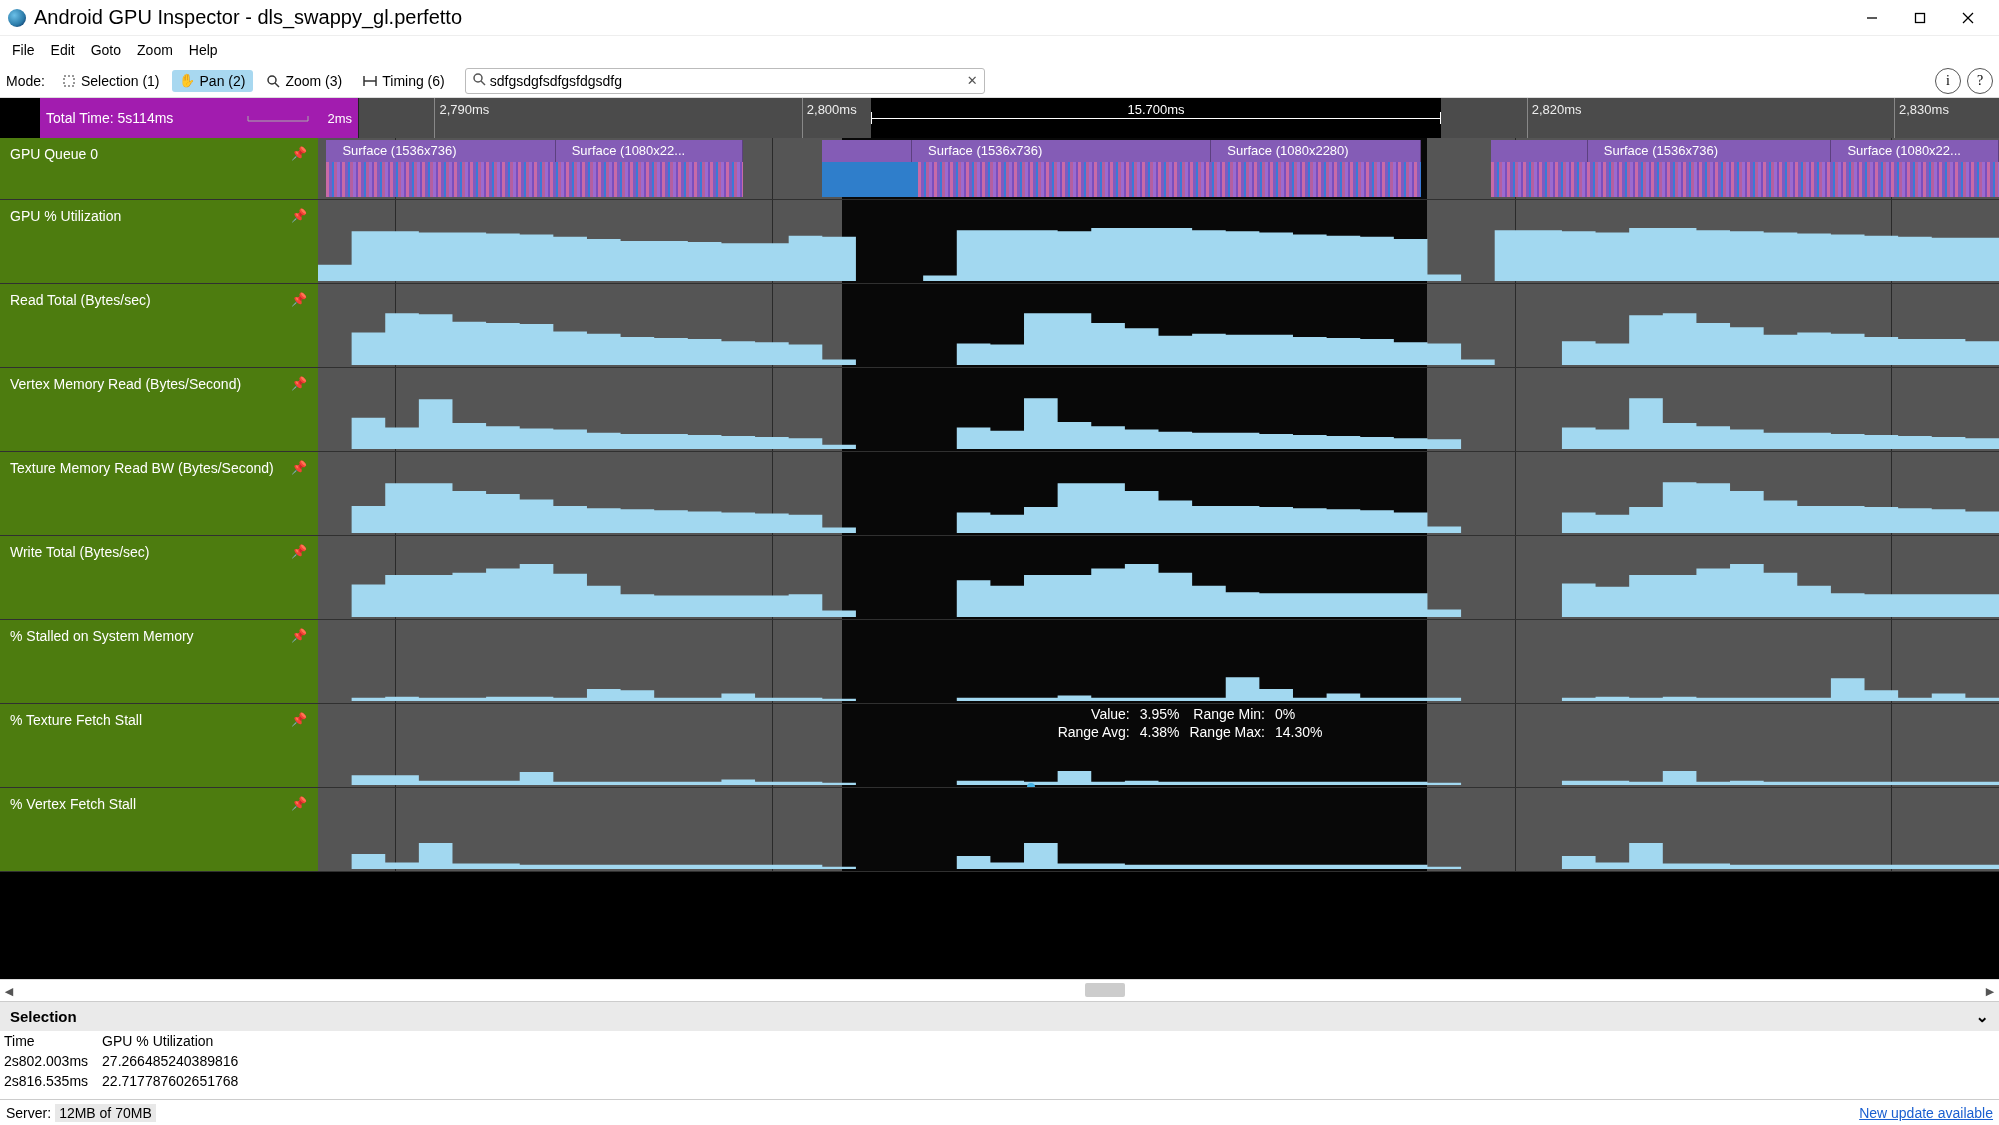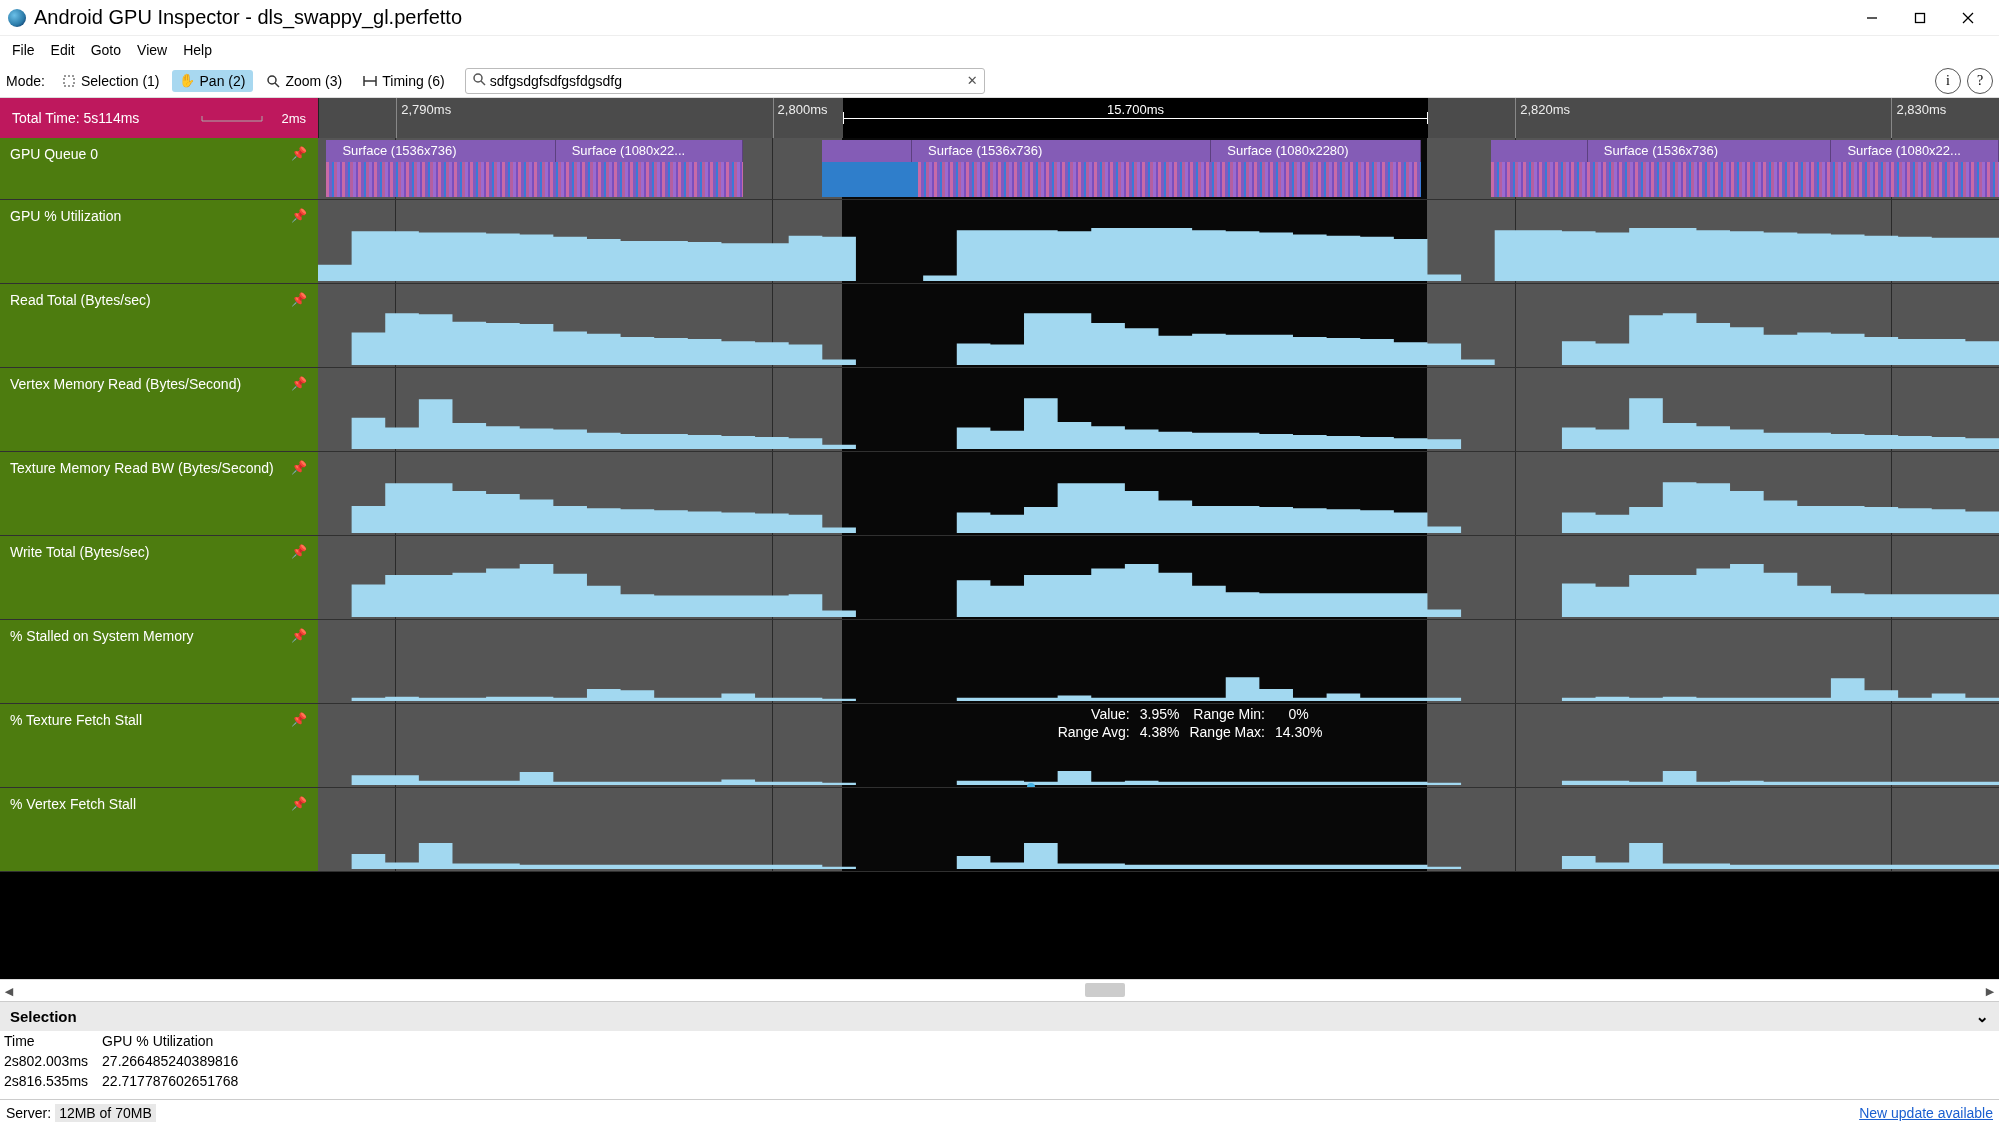--- a/index.html
+++ b/index.html
@@ -16,21 +16,21 @@
 .toolbar .modebtn { display:flex; align-items:center; gap:4px; padding:3px 8px; border-radius:3px; font-size:14px; }
 .toolbar .modebtn.active { background:#a8d8f0; }
 .toolbar .mbicon { width:16px; height:16px; display:inline-flex; align-items:center; justify-content:center; font-size:13px; }
 .toolbar .search { display:flex; align-items:center; border:1px solid #bbb; border-radius:3px; height:26px; width:520px; margin-left:8px; padding:0 6px; }
 .toolbar .search input { border:none; outline:none; flex:1; font-size:14px; background:transparent; }
 .toolbar .rightbtns { margin-left:auto; display:flex; gap:6px; }
 .toolbar .circlebtn { width:26px; height:26px; border:1.5px solid #555; border-radius:50%; display:flex; align-items:center; justify-content:center; font-size:14px; font-family: Georgia, serif; }
 
 .main { flex:1; display:flex; flex-direction:column; background:#000; min-height:0; }
 .ruler-row { display:flex; height:40px; color:#fff; }
-.ruler-label { width:318px; background:#be185d; display:flex; align-items:center; padding:4px 12px; font-size:14px; gap:12px; }
+.ruler-label { width:318px; background:#a21caf; display:flex; align-items:center; padding:4px 6px; font-size:14px; gap:12px;margin-left:40px; }
 .ruler-label .scale { margin-left:auto; font-size:13px; display:flex; align-items:baseline; gap:17px; }
 .ruler-body { flex:1; position:relative; background:#4b4b4b; border-left:1px solid #222; overflow:hidden; }
 .ruler-tick { position:absolute; top:0; bottom:0; border-left:1px solid #888; font-size:13px; padding:4px 4px 0 4px; color:#eee; }
 .ruler-sel { position:absolute; top:0; bottom:0; background:#000; }
 .ruler-sel .selline { position:absolute; top:20px; left:0; right:0; border-top:1px solid #fff; }
 .ruler-sel .selcap { position:absolute; top:14px; width:1px; height:12px; background:#fff; }
 .ruler-sel .seltxt { position:absolute; top:4px; left:0; right:0; text-align:center; font-size:13px; }
 .track { display:flex; height:84px; border-bottom:1px solid #303030; }
 .track.short { height:62px; }
 .track-label { width:318px; background:#4d7c0f; color:#fff; display:flex; align-items:flex-start; padding:8px 10px; font-size:14px; position:relative; }
@@ -45,21 +45,21 @@
 .frame .stripes { position:absolute; top:22px; left:0; right:0; bottom:0; background: repeating-linear-gradient(90deg,#c86aa8 0 3px,#7f5bc0 3px 6px,#3a7ad6 6px 8px,#b45fa0 8px 11px,#9b6bcf 11px 14px,#7a4fbe 14px 16px); }
 .stripes .chunk { position:absolute; top:0; bottom:0; background:#2f7ecb; }
 
 .chart { position:absolute; left:0; right:0; bottom:2px; height:54px; }
 .chart svg { width:100%; height:100%; display:block; }
 .chart polygon, .chart rect.bar { fill:#a2d8f0; }
 .marker { position:absolute; width:8px; height:8px; border-radius:50%; background:#47b5e8; bottom:0; transform:translate(-50%,50%); }
 
 .tooltip { position:absolute; color:#fff; font-size:14px; display:grid; grid-template-columns:auto auto auto auto; gap:2px 10px; white-space:nowrap; }
 .tooltip .lab { text-align:right; }
-.tooltip .val { text-align:center; }
+.tooltip .val { text-align:left; }
 
 .hscroll { height:22px; background:#fff; border-top:1px solid #ddd; position:relative; }
 .hscroll .thumb { position:absolute; top:3px; height:14px; background:#ccc; border-radius:2px; }
 .hscroll .arrow { position:absolute; top:0; width:18px; height:22px; display:flex;align-items:center;justify-content:center; color:#555; font-size:11px; }
 
 .selection-head { height:30px; background:#eaeaea; border-top:1px solid #ccc; display:flex; align-items:center; padding:0 10px; font-weight:600; font-size:15px; }
 .selection-head .chev { margin-left:auto; font-size:16px; }
 .selection-body { height:68px; overflow:hidden; background:#fff; font-size:14px; }
 .selection-body table { border-collapse:collapse; }
 .selection-body th, .selection-body td { text-align:left; padding:2px 10px 2px 4px; font-weight:400; }
@@ -91,21 +91,21 @@
           <line x1="11" y1="1" x2="1" y2="11" stroke="#000" stroke-width="1.3"></line>
         </svg>
       </div>
   </div>
 </div>
 
 <div class="menubar">
   <span class="mitem">File</span>
   <span class="mitem">Edit</span>
   <span class="mitem">Goto</span>
-  <span class="mitem">View</span>
+  <span class="mitem">Zoom</span>
   <span class="mitem">Help</span>
 </div>
 
 <div class="toolbar">
   <span class="modelabel">Mode:</span>
 
   <div class="modebtn">
     <span class="mbicon">
         <svg width="14" height="14">
           <rect x="2" y="2" width="10" height="10" fill="none" stroke="#333" stroke-dasharray="2 2"></rect>

